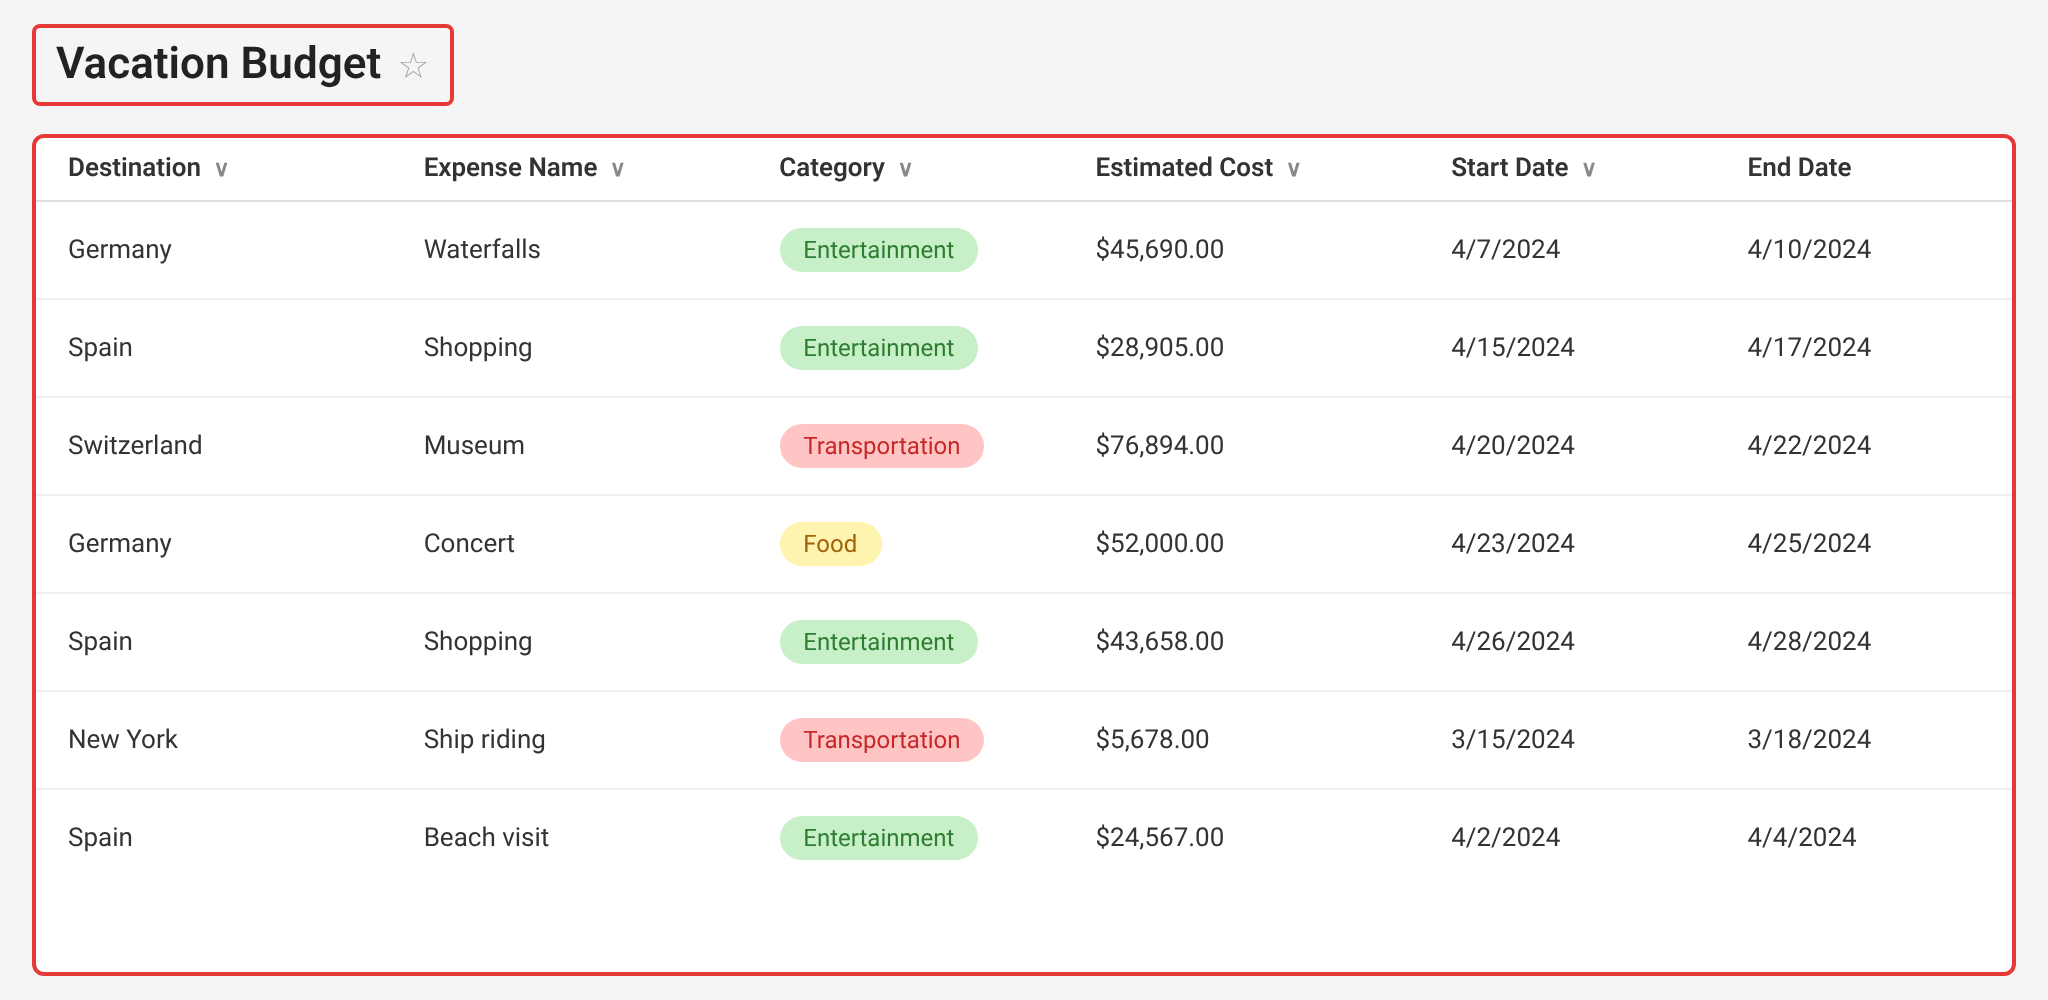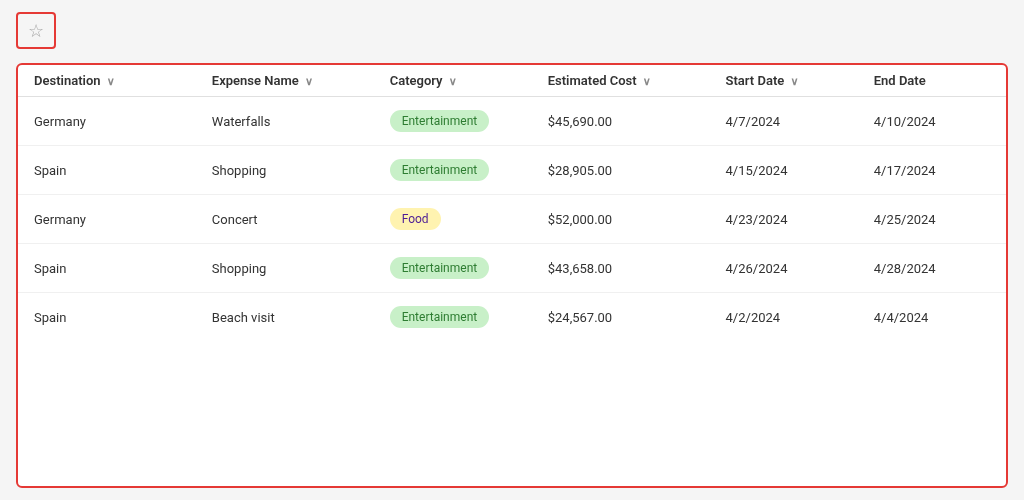--- a/index.html
+++ b/index.html
@@ -102,34 +102,35 @@
       color: #2e7d32;
     }
 
     .badge-transportation {
       background-color: #ffc5c5;
       color: #c62828;
     }
 
     .badge-food {
       background-color: #fff3b0;
-      color: #4c1d95;
+      color: #a16207;
     }
 
     .col-destination { width: 18%; }
     .col-expense { width: 18%; }
     .col-category { width: 16%; }
     .col-cost { width: 18%; }
     .col-start { width: 15%; }
     .col-end { width: 15%; }
   </style>
 </head>
 <body>
 
 <div class="page-title-container">
+  <span class="page-title">Vacation Budget</span>
   <span class="star-icon">☆</span>
 </div>
 
 <div class="table-container">
   <table>
     <thead>
       <tr>
         <th class="col-destination">
           Destination <span class="sort-arrow">∨</span>
         </th>
@@ -165,40 +166,60 @@
       <td class="col-destination">Spain</td>
       <td class="col-expense">Shopping</td>
       <td class="col-category">
         <span class="badge badge-entertainment">Entertainment</span>
       </td>
       <td class="col-cost">$28,905.00</td>
       <td class="col-start">4/15/2024</td>
       <td class="col-end">4/17/2024</td>
     </tr>
         <tr>
+      <td class="col-destination">Switzerland</td>
+      <td class="col-expense">Museum</td>
+      <td class="col-category">
+        <span class="badge badge-transportation">Transportation</span>
+      </td>
+      <td class="col-cost">$76,894.00</td>
+      <td class="col-start">4/20/2024</td>
+      <td class="col-end">4/22/2024</td>
+    </tr>
+        <tr>
       <td class="col-destination">Germany</td>
       <td class="col-expense">Concert</td>
       <td class="col-category">
         <span class="badge badge-food">Food</span>
       </td>
       <td class="col-cost">$52,000.00</td>
       <td class="col-start">4/23/2024</td>
       <td class="col-end">4/25/2024</td>
     </tr>
         <tr>
       <td class="col-destination">Spain</td>
       <td class="col-expense">Shopping</td>
       <td class="col-category">
         <span class="badge badge-entertainment">Entertainment</span>
       </td>
       <td class="col-cost">$43,658.00</td>
       <td class="col-start">4/26/2024</td>
       <td class="col-end">4/28/2024</td>
     </tr>
         <tr>
+      <td class="col-destination">New York</td>
+      <td class="col-expense">Ship riding</td>
+      <td class="col-category">
+        <span class="badge badge-transportation">Transportation</span>
+      </td>
+      <td class="col-cost">$5,678.00</td>
+      <td class="col-start">3/15/2024</td>
+      <td class="col-end">3/18/2024</td>
+    </tr>
+        <tr>
       <td class="col-destination">Spain</td>
       <td class="col-expense">Beach visit</td>
       <td class="col-category">
         <span class="badge badge-entertainment">Entertainment</span>
       </td>
       <td class="col-cost">$24,567.00</td>
       <td class="col-start">4/2/2024</td>
       <td class="col-end">4/4/2024</td>
     </tr>
       </tbody>

